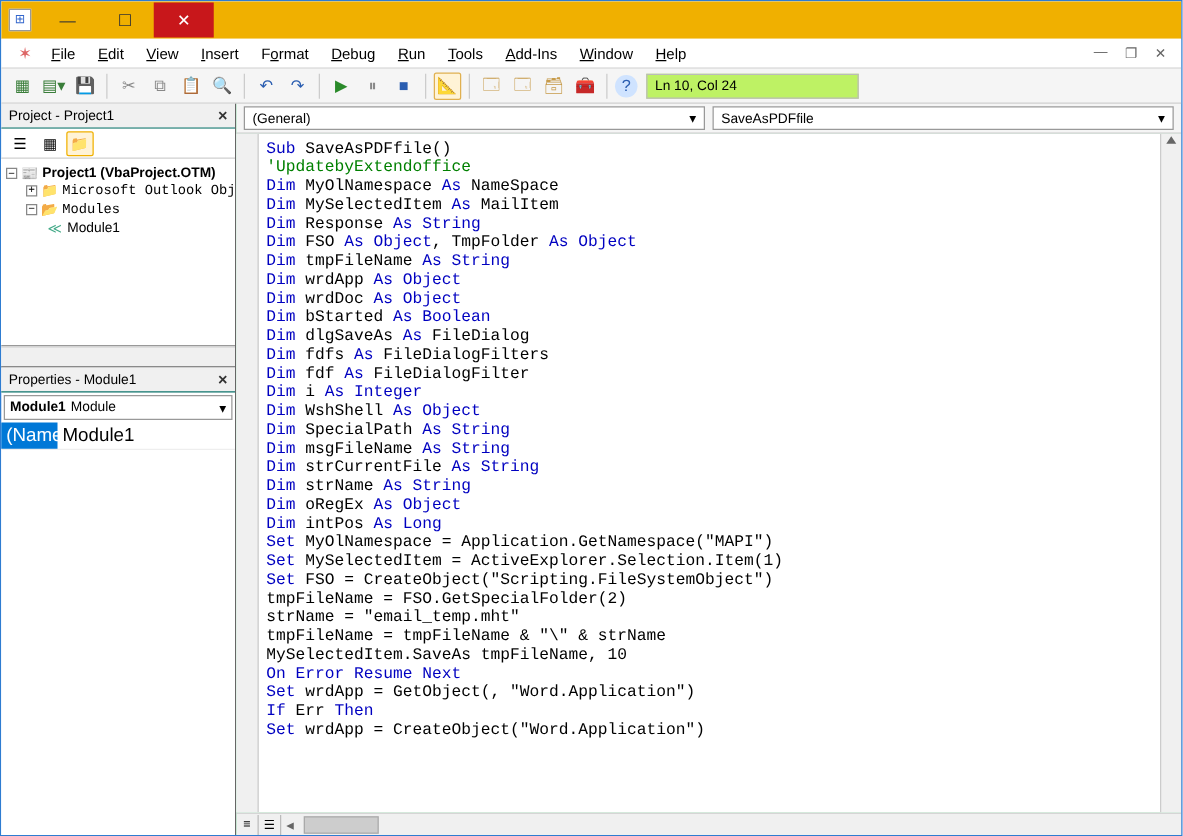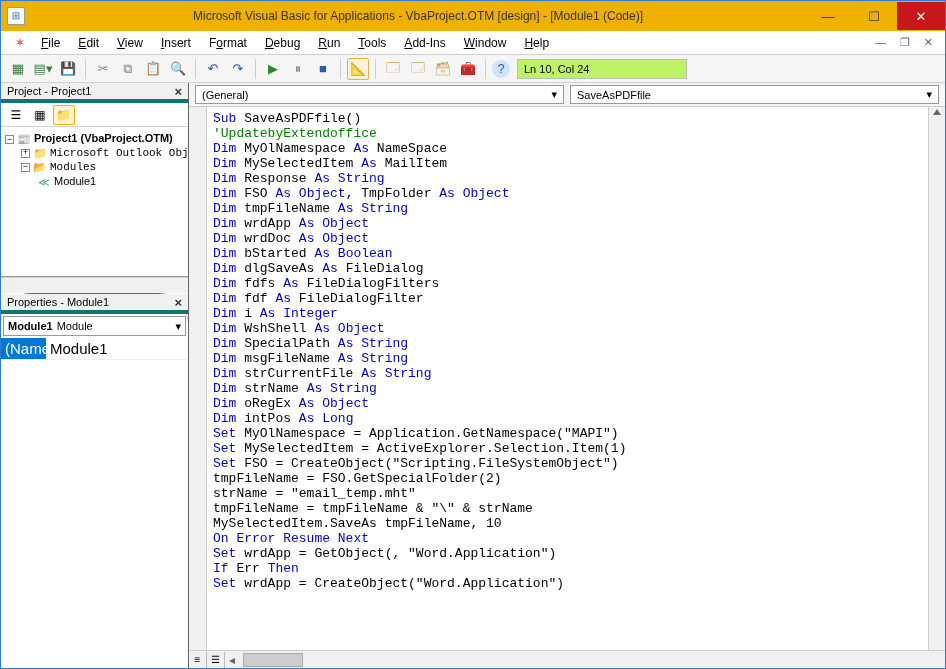--- a/index.html
+++ b/index.html
@@ -14,37 +14,37 @@
 .menubar .menuitem { padding: 2px 8px; }
 .menubar .menuitem u { text-decoration: underline; }
 .menubar .mdi { margin-left: auto; display: flex; gap: 6px; color: #666; font-size: 11px; }
 .menubar .mdi span { padding: 0 4px; }
 .toolbar { height: 28px; background: #f5f5f5; border-bottom: 1px solid #d0d0d0; display: flex; align-items: center; padding: 0 6px; gap: 3px; }
 .tbtn { width: 22px; height: 22px; display: inline-flex; align-items: center; justify-content: center; font-size: 13px; border-radius: 2px; }
 .tsep { width: 1px; height: 20px; background: #ccc; margin: 0 3px; }
 .pos-input { background: #bef264; border: 1px solid #bbb; height: 20px; width: 170px; padding: 0 6px; font-size: 11px; margin-left: 4px; }
 .workspace { display: flex; height: calc(100% - 82px); }
 .leftcol { width: 188px; display: flex; flex-direction: column; border-right: 1px solid #666; }
-.pane-title { height: 20px; background: #f0f0f0; border-bottom: 4px solid #0f766e; display: flex; align-items: center; padding: 0 6px; font-size: 11px; }
+.pane-title { height: 20px; background: #f0f0f0; border-bottom: 1px solid #0f766e; display: flex; align-items: center; padding: 0 6px; font-size: 11px; }
 .pane-title .xbtn { margin-left: auto; font-weight: bold; font-family: Arial; font-size: 13px; color: #333; }
 .project-toolbar { height: 24px; background: #fff; border-bottom: 1px solid #d0d0d0; display: flex; align-items: center; padding: 0 4px; gap: 2px; }
 .ptbtn { width: 22px; height: 20px; display: inline-flex; align-items: center; justify-content: center; font-size: 12px; }
 .ptbtn.sel { border: 1px solid #f0b000; background: #fff3d6; border-radius: 2px; }
 .tree { flex: 0 0 150px; background: #fff; overflow: auto; font-size: 11px; padding: 4px 2px; border-bottom: 1px solid #999; }
 .tree-row { white-space: nowrap; padding: 1px 0; }
 .tree-ind1 { padding-left: 2px; }
 .tree-ind2 { padding-left: 18px; font-family: Liberation Mono, monospace; }
 .tree-ind3 { padding-left: 34px; }
 .boxminus { display: inline-block; width: 9px; height: 9px; border: 1px solid #888; text-align: center; line-height: 7px; font-size: 9px; margin-right: 3px; vertical-align: middle; }
 .tree-icon { display: inline-block; width: 14px; height: 12px; margin-right: 3px; vertical-align: middle; font-size: 11px; text-align: center; }
 .folder { color: #d9a23d; }
 .module-ico { color: #4a8; }
 .project-bold { font-weight: bold; }
 .hscroll { height: 16px; background: #f0f0f0; border-top: 1px solid #ccc; }
-.props-pane { flex: 1; display: flex; flex-direction: column; border-top: 1px solid #666; border-radius: 30px; }
+.props-pane { flex: 1; display: flex; flex-direction: column; border-top: 1px solid #666; }
 .props-combo { border: 1px solid #999; margin: 2px; height: 20px; display: flex; align-items: center; padding: 0 4px; font-size: 11px; background: #fff; }
 .props-combo b { font-weight: bold; margin-right: 4px; }
 .props-combo .dd { margin-left: auto; }
 .props-tabs { display: flex; font-size: 11px; border-bottom: 1px solid #999; padding-left: 2px; }
 .props-tab { padding: 2px 8px; border: 1px solid #999; border-bottom: none; background: #f0f0f0; margin-right: -1px; position: relative; top: 1px; }
 .props-tab.active { background: #fff; }
 .props-grid { flex: 1; background: #fff; }
 .props-row { display: flex; border-bottom: 1px solid #eee; font-size: 15px; }
 .props-row .pname { width: 45px; padding: 2px 4px; background: #0078d7; color: #fff; }
 .props-row .pval { flex: 1; padding: 2px 4px; }
@@ -62,21 +62,20 @@
 .rscroll::before { content: ""; position: absolute; top: 2px; left: 4px; width: 0; height: 0; border-left: 4px solid transparent; border-right: 4px solid transparent; border-bottom: 6px solid #666; }
 .code-bottom { height: 18px; background: #f0f0f0; border-top: 1px solid #ccc; display: flex; align-items: center; }
 .viewbtn { width: 18px; height: 16px; border-right: 1px solid #bbb; display: inline-flex; align-items: center; justify-content: center; font-size: 10px; }
 .bscroll-thumb { width: 60px; height: 14px; background: #cdcdcd; margin-left: 4px; border: 1px solid #aaa; }
 </style>
 </head>
 <body>
 
 <div class="titlebar">
   <span class="appicon">⊞</span>
-  <span class="titletext">Microsoft Visual Basic for Applications - VbaProject.OTM [design] - [Module1 (Code)]</span>
   <div class="winbtns">
     <div class="winbtn">—</div>
     <div class="winbtn">☐</div>
     <div class="winbtn close">✕</div>
   </div>
 </div>
 
 <div class="menubar">
   <span class="tbtn" style="color:#d66;">✶</span>
   <span class="menuitem"><u>F</u><span>ile</span></span>

